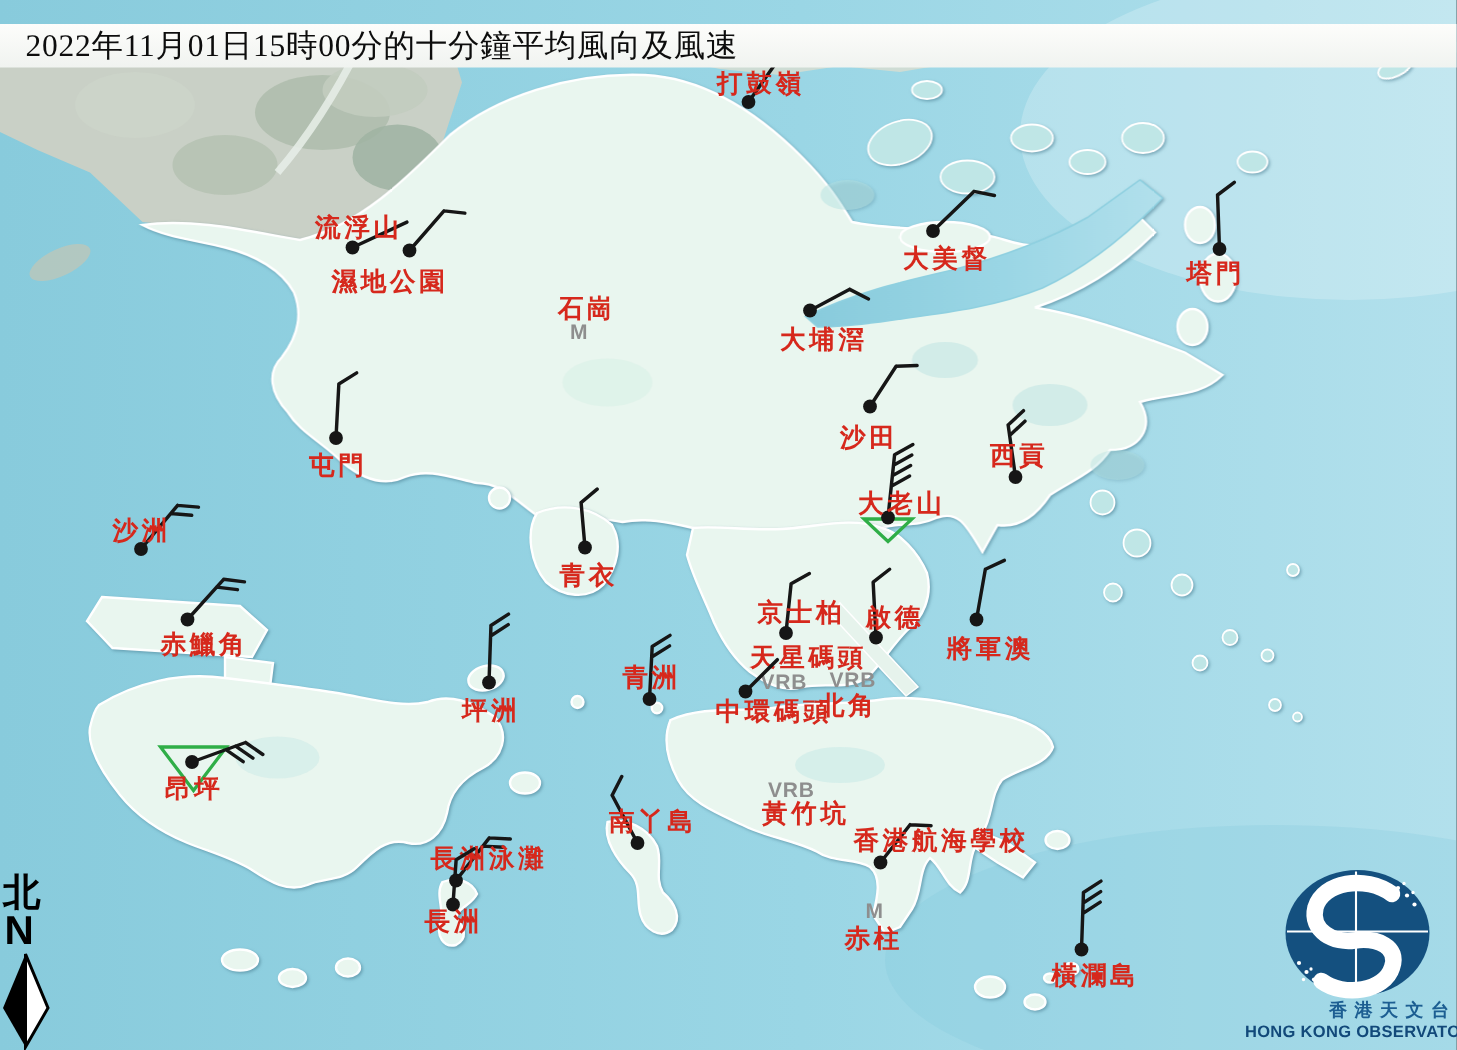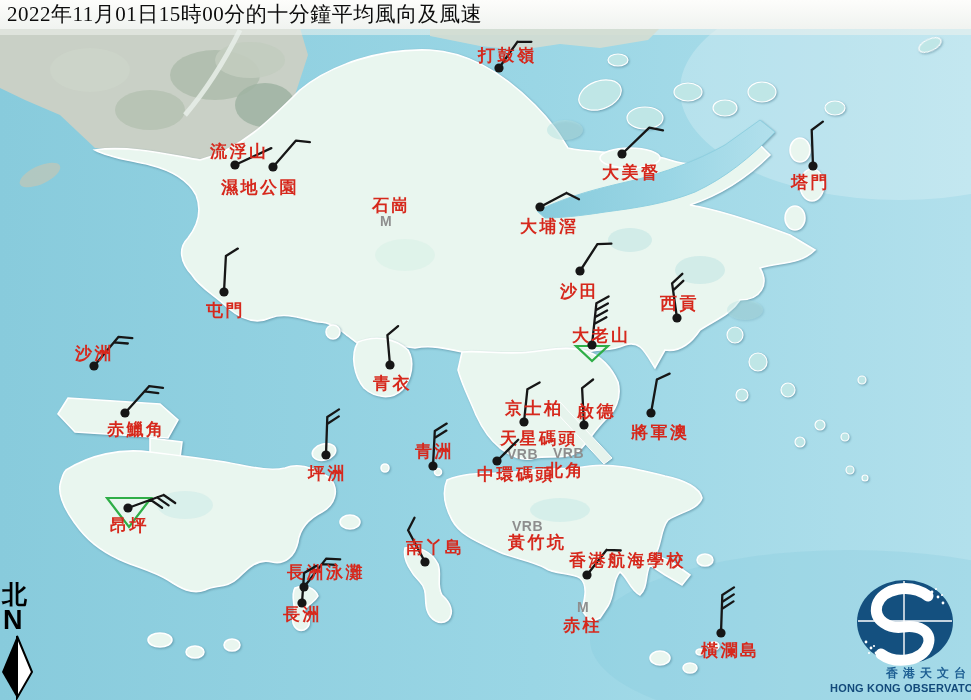--- a/index.html
+++ b/index.html
@@ -2,24 +2,24 @@
 <html><head>
 <meta charset="utf-8">
 <style>
   html,body{margin:0;padding:0;background:#666;}
   .canvas{
     position:relative;width:971px;height:700px;overflow:hidden;
     font-family:"Liberation Sans",sans-serif;background:#93d1e1;
   }
   .map-svg{position:absolute;left:0;top:0;}
   .title-bar{
-    position:absolute;left:0;top:0;width:971px;height:29px;
+    position:absolute;left:0;top:16px;width:971px;height:29px;
     background:linear-gradient(#fdfdfb,#f0f3f0);
     font-family:"Liberation Serif",serif;font-size:21px;color:#0d0d0d;
-    line-height:29px;padding-left:7px;box-sizing:border-box;
+    line-height:29px;padding-left:17px;box-sizing:border-box;
     letter-spacing:0.5px;white-space:nowrap;z-index:5;
   }
   .compass{position:absolute;left:2px;top:582px;z-index:6;width:40px;text-align:left;}
   .compass .zh{font-family:"DejaVu Serif",serif;font-size:25px;font-weight:700;color:#000;display:block;line-height:26px;}
   .compass .en{font-family:"Liberation Sans",sans-serif;font-size:27px;font-weight:700;color:#000;display:block;line-height:24px;margin-left:1px;}
   .logo{position:absolute;left:830px;top:580px;width:141px;text-align:center;z-index:6;}
   .logo .zh{font-family:"DejaVu Serif",serif;font-size:12px;font-weight:700;color:#1c5e92;letter-spacing:5px;display:block;margin-top:2px;white-space:nowrap;text-align:right;}
   .logo .en{font-family:"Liberation Sans",sans-serif;font-size:11px;font-weight:700;color:#12497a;letter-spacing:0.2px;display:block;white-space:nowrap;}
   text.st-label{
     font-family:"DejaVu Serif",serif;font-size:17px;font-weight:700;

